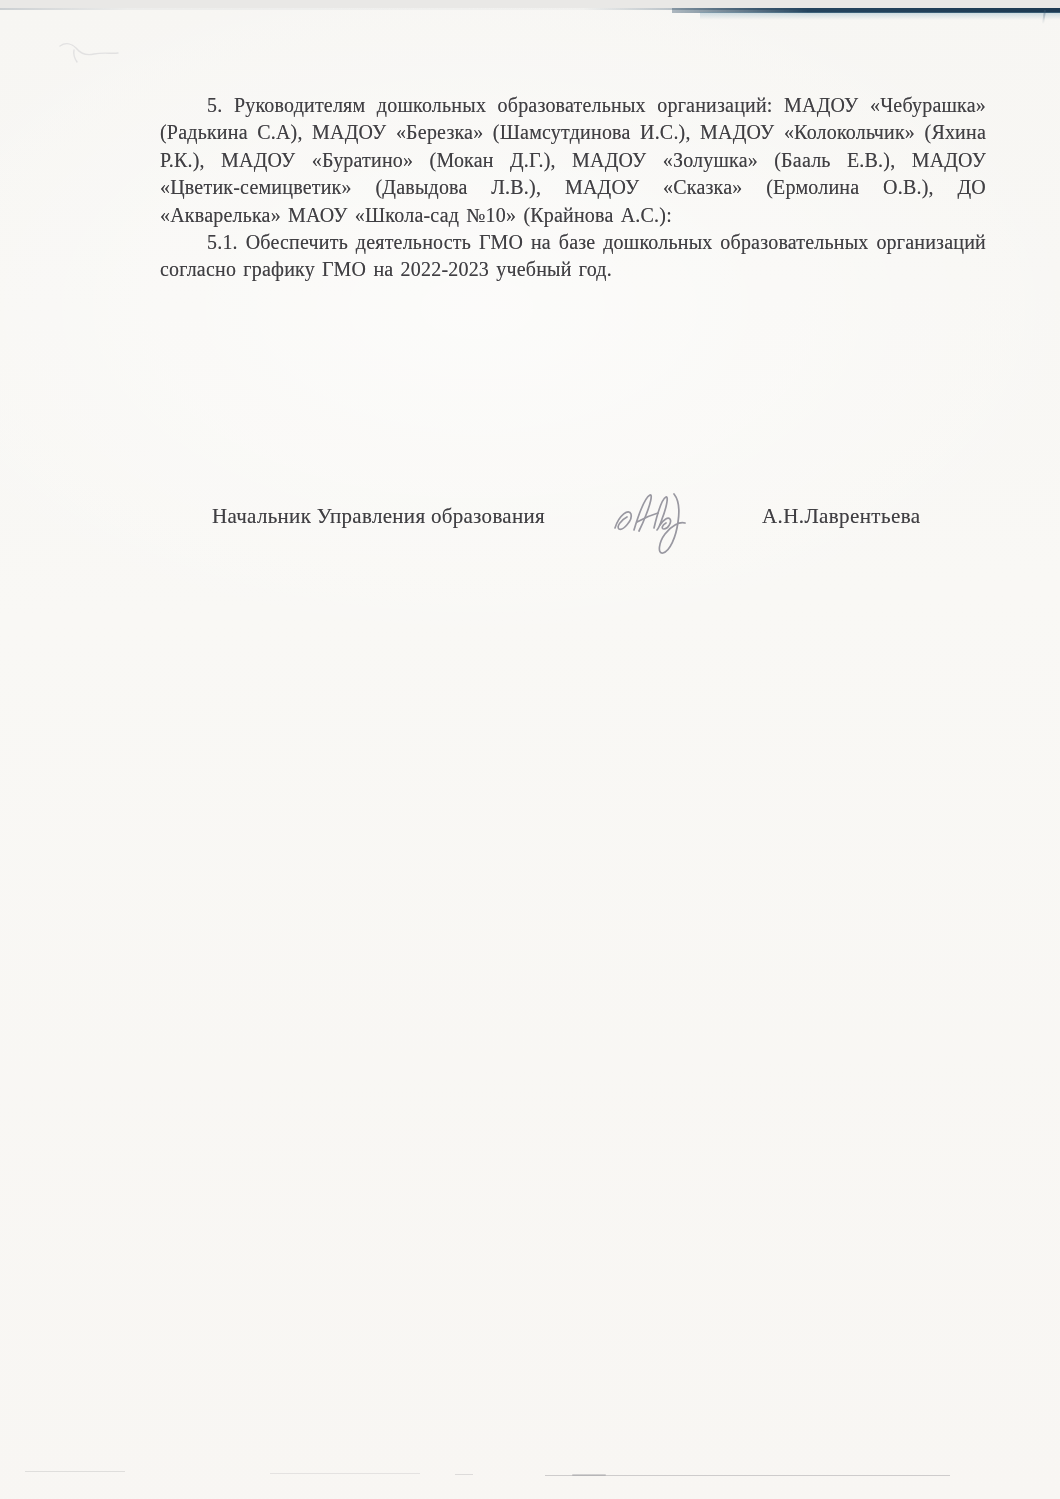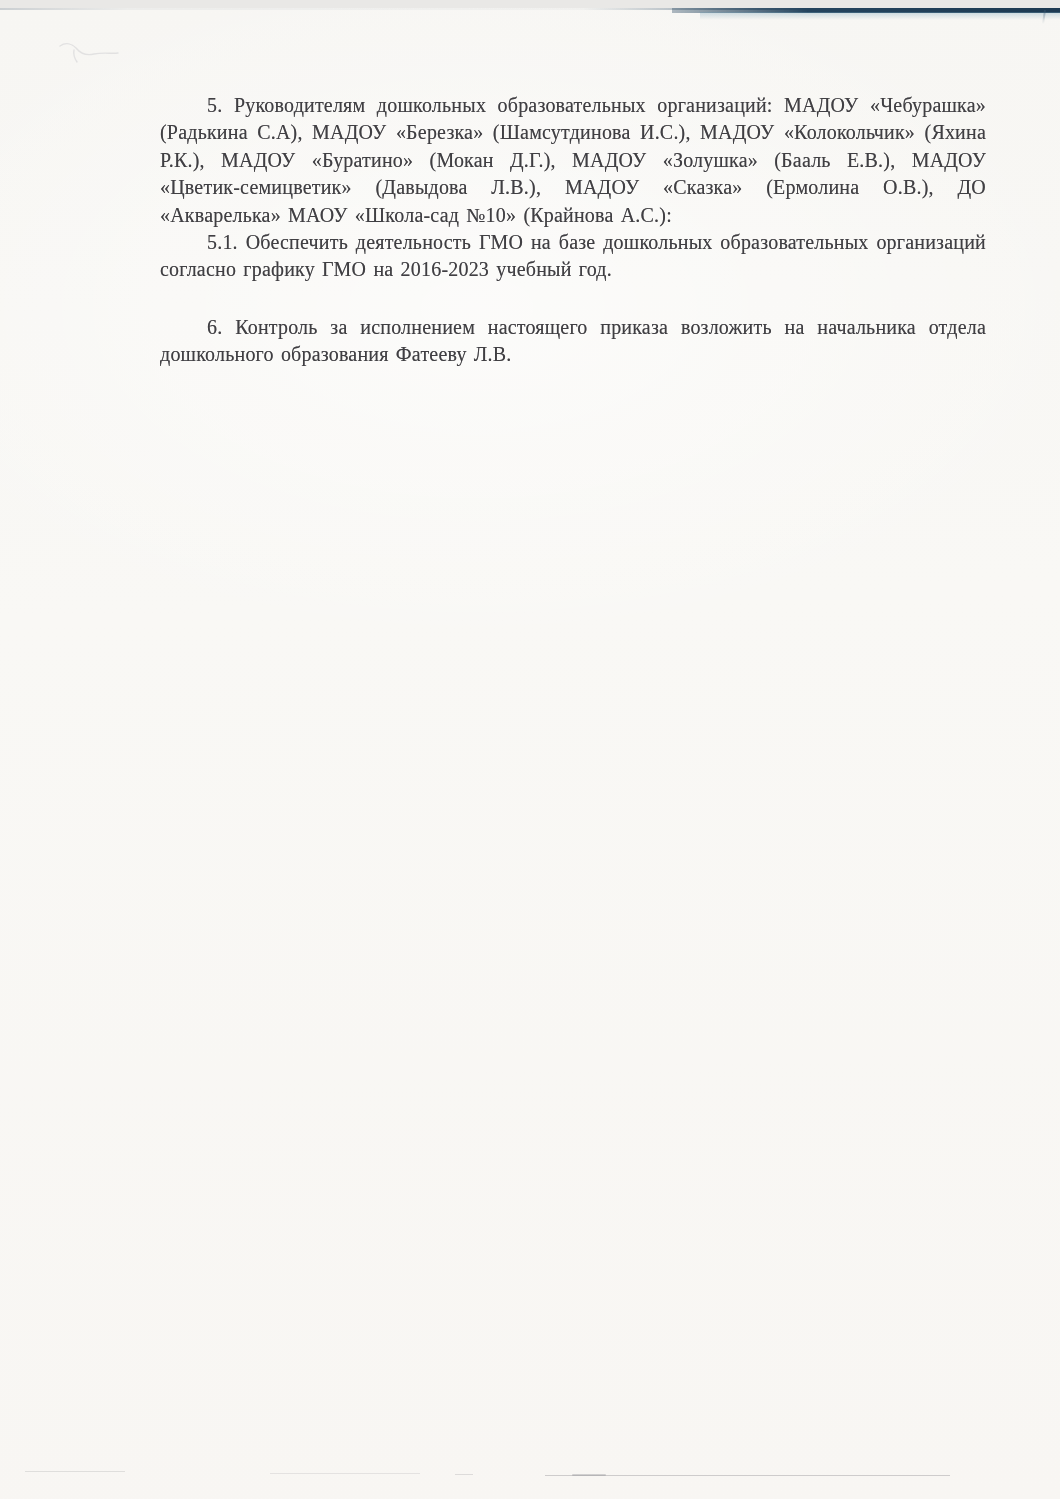--- a/index.html
+++ b/index.html
@@ -88,18 +88,33 @@
   </svg>
 
   <div class="scratch s1"></div>
   <div class="scratch s2"></div>
   <div class="scratch s3"></div>
   <div class="scratch s4"></div>
   <div class="scratch s5"></div>
 
   <div class="text-block">
     <p class="para">5. Руководителям дошкольных образовательных организаций: МАДОУ «Чебурашка» (Радькина С.А), МАДОУ «Березка» (Шамсутдинова И.С.), МАДОУ «Колокольчик» (Яхина Р.К.), МАДОУ «Буратино» (Мокан Д.Г.), МАДОУ «Золушка» (Бааль Е.В.), МАДОУ «Цветик-семицветик» (Давыдова Л.В.), МАДОУ «Сказка» (Ермолина О.В.), ДО «Акварелька» МАОУ «Школа-сад №10» (Крайнова А.С.):</p>
-    <p class="para">5.1. Обеспечить деятельность ГМО на базе дошкольных образовательных организаций согласно графику ГМО на 2016-2023 учебный год.</p>
-    <p class="para gap">6. Контроль за исполнением настоящего приказа возложить на начальника отдела дошкольного образования Фатееву Л.В.</p>
+    <p class="para">5.1. Обеспечить деятельность ГМО на базе дошкольных образовательных организаций согласно графику ГМО на 2022-2023 учебный год.</p>
   </div>
 
+  <div class="signature-row">
+    <span class="sig-title">Начальник Управления образования</span>
+
+    <svg class="sig-mark" width="92" height="82" viewBox="0 0 92 82">
+      <g fill="none" stroke="var(--signature-ink)" stroke-width="1.7" stroke-linecap="round" opacity=".9">
+        <path d="M7,44 C11,31 21,24 23,30 C25,36 15,47 11,45 C8,43 13,36 19,33"></path>
+        <path d="M26,46 C32,26 38,13 42,11 C45,10 42,21 38,31 C35,39 32,45 31,47"></path>
+        <path d="M29,38 C36,34 43,31 50,29"></path>
+        <path d="M46,44 C50,27 54,15 58,13 C61,12 58,25 54,35 C52,41 50,45 49,46"></path>
+        <path d="M52,41 C56,35 60,33 62,35 C64,38 60,45 56,45 C53,45 54,41 58,39"></path>
+        <path d="M66,10 C70,15 72,25 70,38 C68,53 62,67 55,69 C49,70 51,58 57,50 C63,42 72,37 77,39"></path>
+      </g>
+    </svg>
+
+    <span class="sig-name">А.Н.Лаврентьева</span>
+  </div>
 
 </div>
 
 </body></html>

